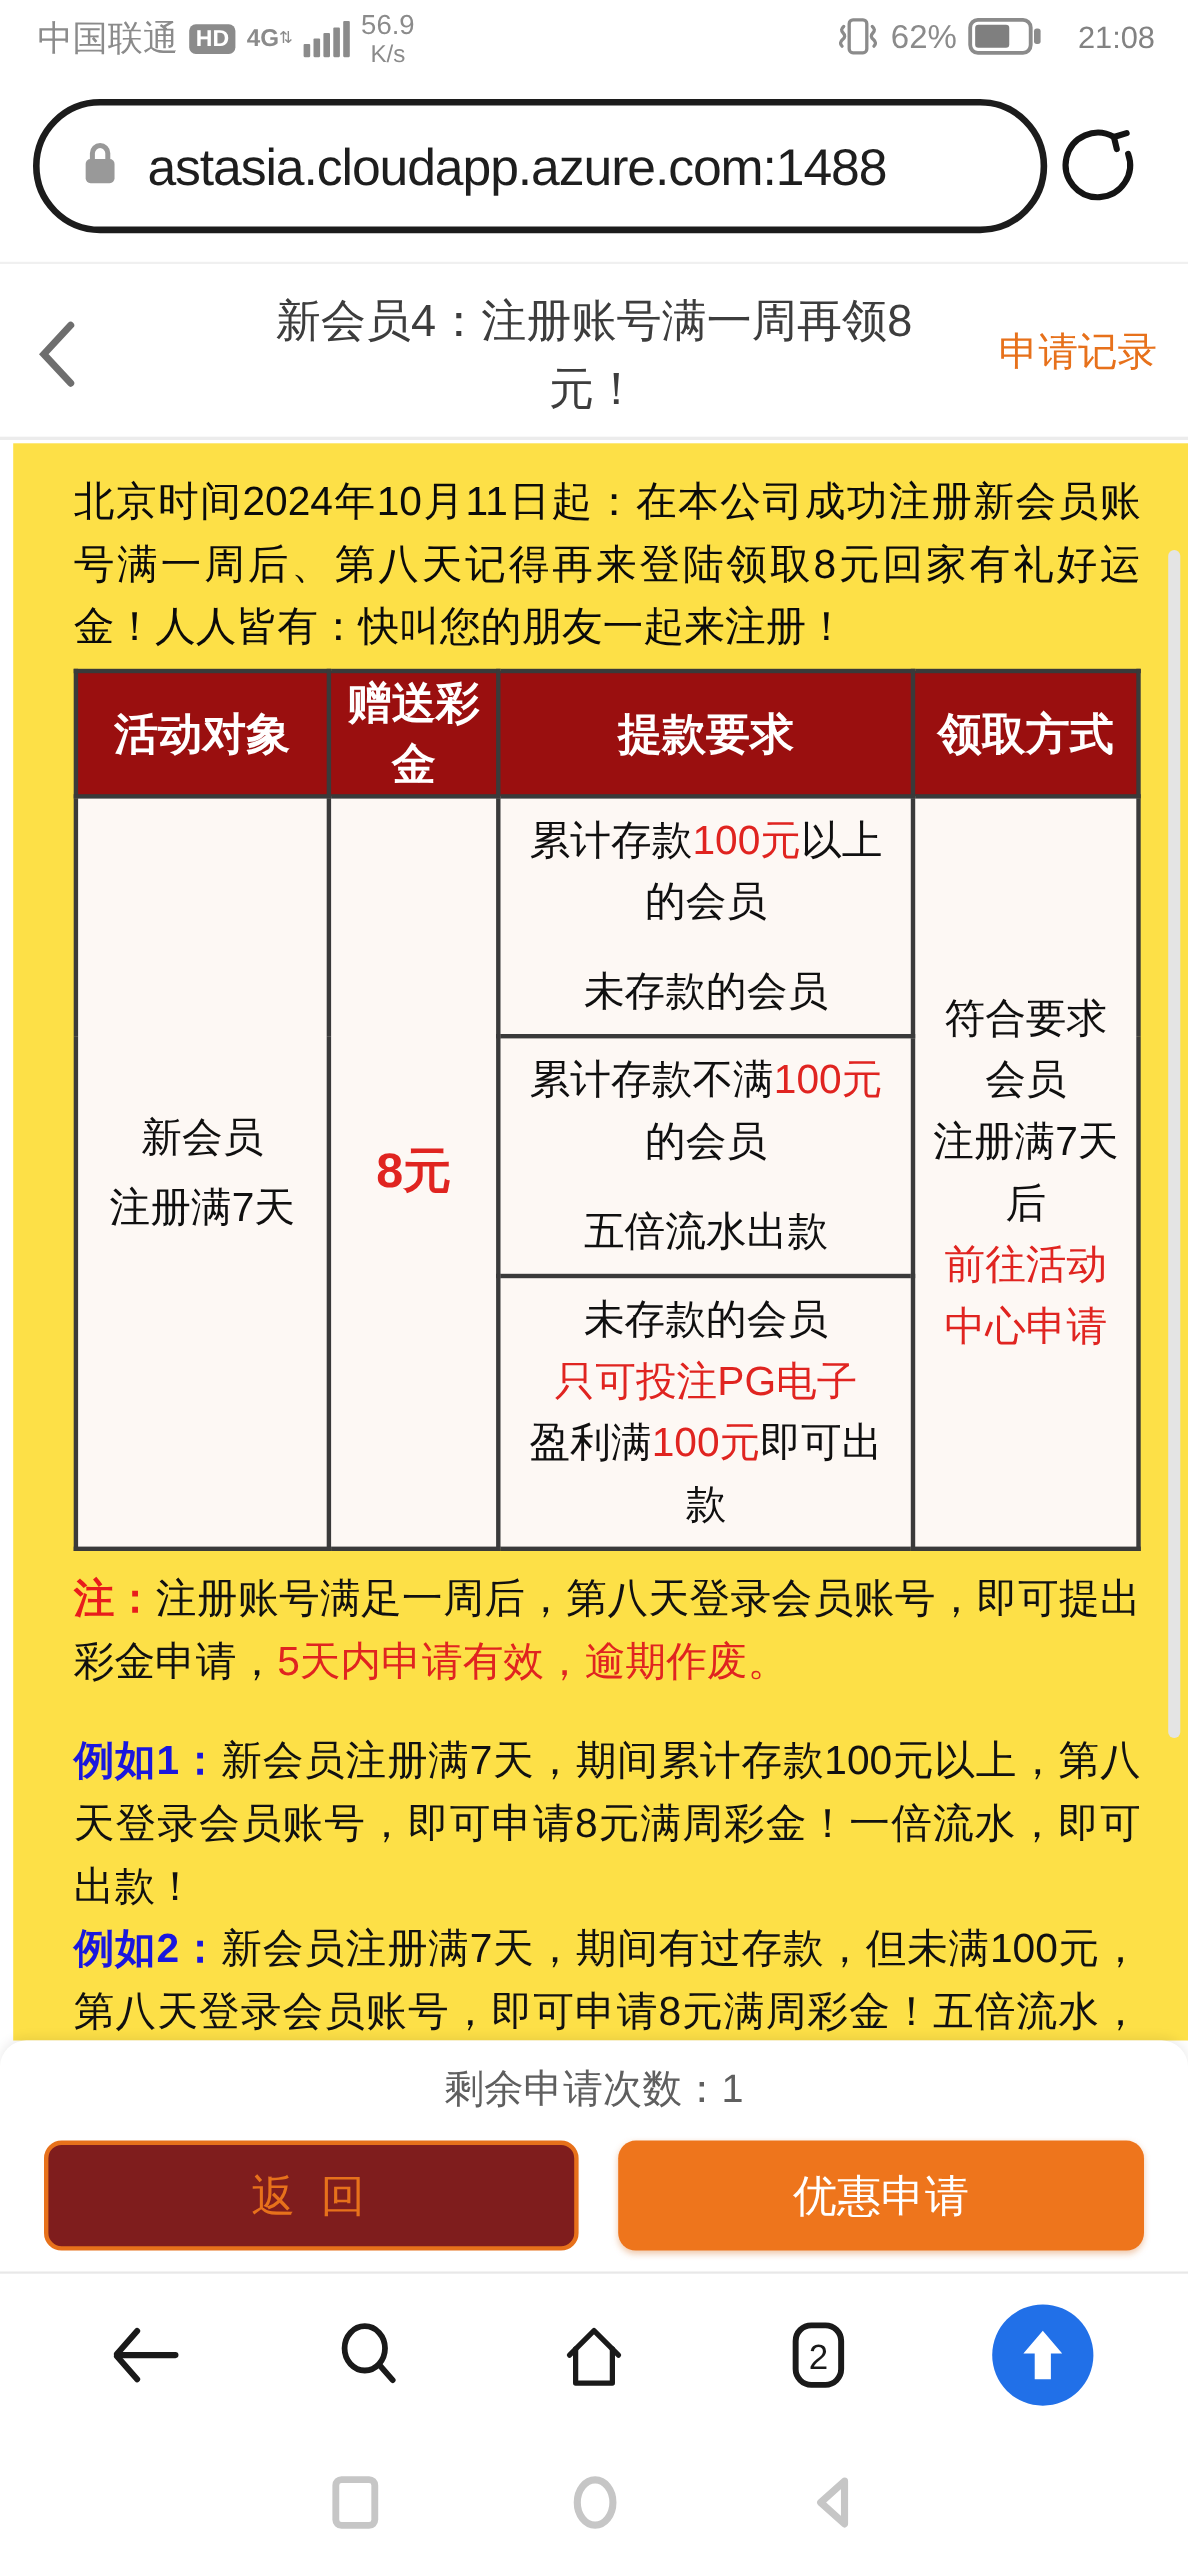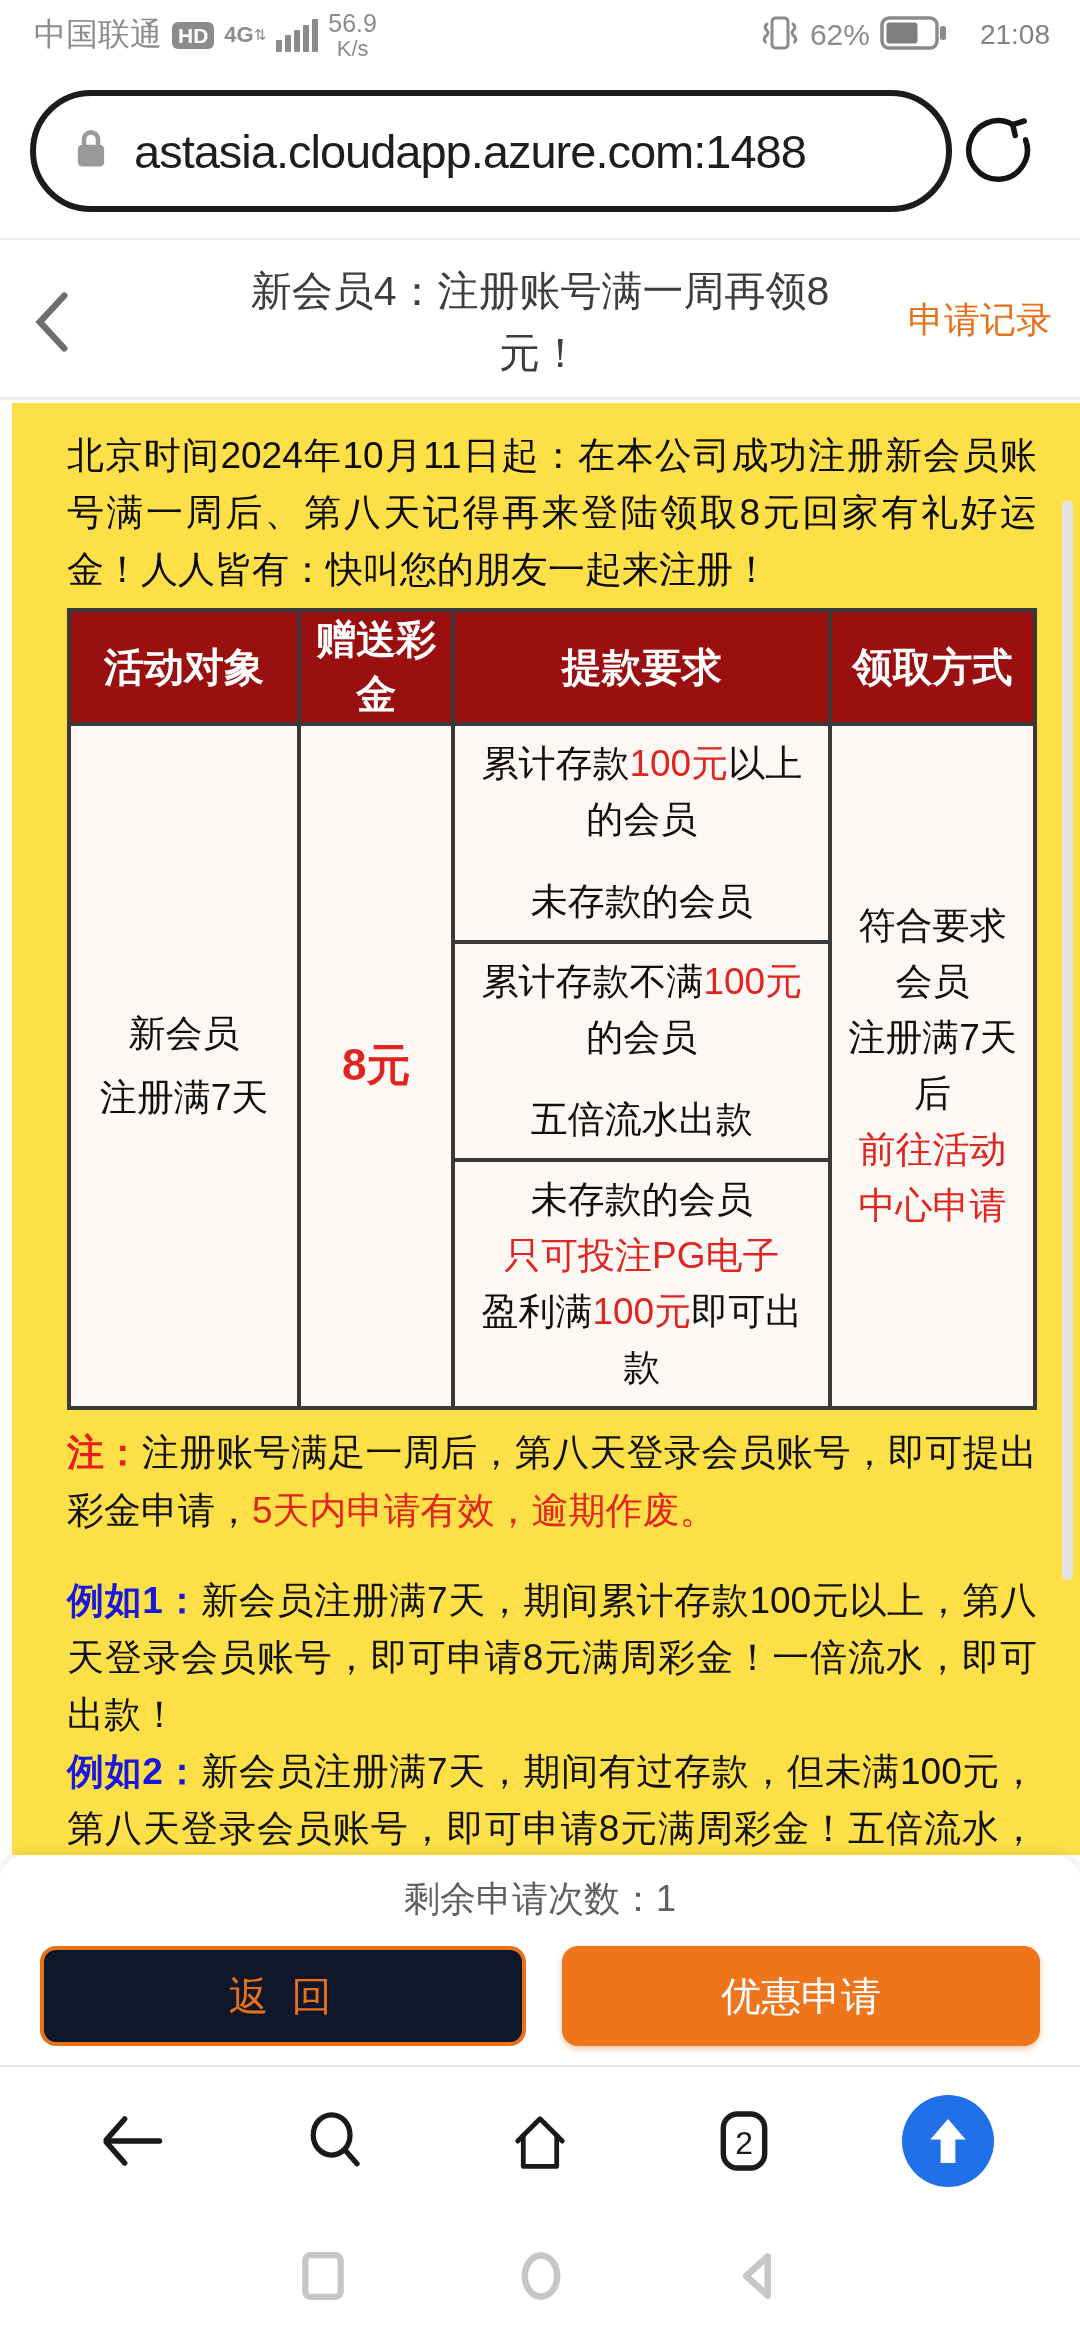--- a/index.html
+++ b/index.html
@@ -92,21 +92,21 @@
   
   .bottom-sheet {
     position:absolute; top:1855px; left:0; width:1080px; height:210px;
     background:#ffffff; border-radius:24px 24px 0 0;
     box-shadow:0 -3px 10px rgba(0,0,0,0.08); z-index:5;
   }
   .remaining { margin-top:20px; text-align:center; font-size:36px; color:#5f5f5f; }
   .btn-row { display:flex; gap:36px; padding:0 40px; margin-top:22px; }
   .btn { flex:1; height:100px; border-radius:16px; font-size:40px;
     display:flex; align-items:center; justify-content:center; cursor:pointer; }
-  .btn-back { background:#0f172a; border:4px solid #e7711b; color:#e7711b; letter-spacing:6px; }
+  .btn-back { background:#7f1d1d; border:4px solid #e7711b; color:#e7711b; letter-spacing:6px; }
   .btn-apply { background:#ee751c; color:#ffffff; border:none;
     box-shadow:0 3px 6px rgba(210,100,20,0.35); }
   
   .browser-nav {
     position:absolute; top:2065px; left:0; width:1080px; height:150px;
     background:#fff; border-top:2px solid #e8e8e8;
     display:flex; align-items:center; justify-content:space-around; padding:0 30px; z-index:6;
   }
   .bn-item { width:120px; display:flex; justify-content:center; align-items:center; }
   .scroll-top-btn {

